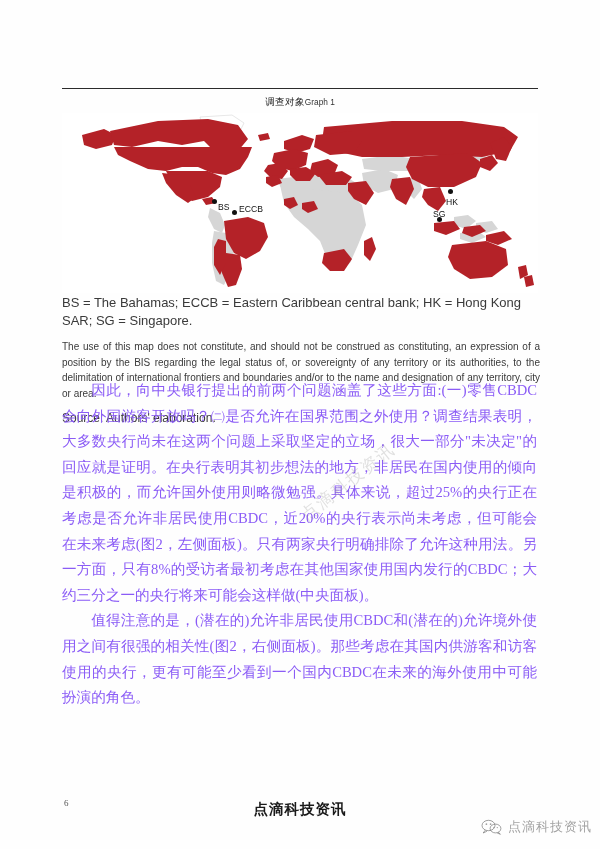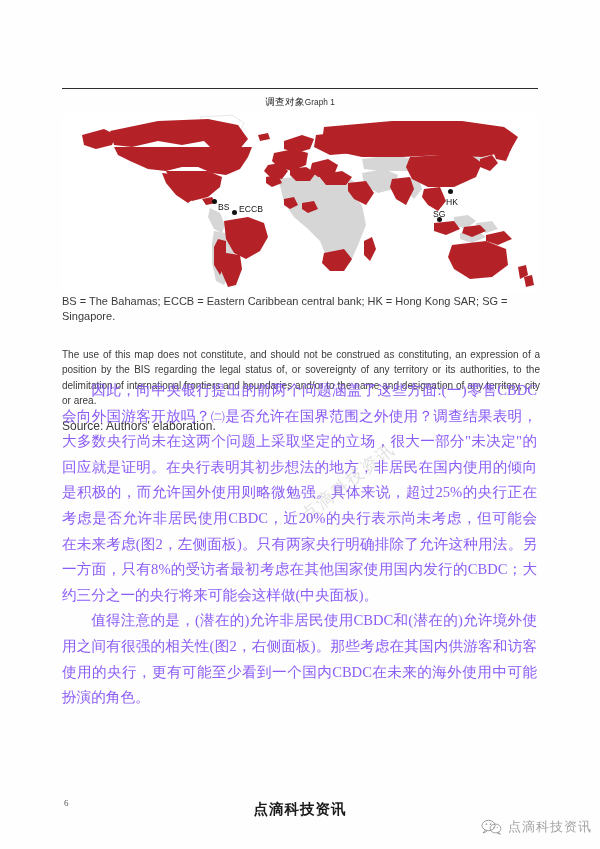--- a/index.html
+++ b/index.html
@@ -80,23 +80,23 @@
   
   #notes {
     position: absolute;
     left: 62px;
     top: 294px;
     width: 478px;
     font-family: "Liberation Sans", "DejaVu Sans", sans-serif;
     color: #3a3a3a;
   }
   .note-abbr {
-    font-size: 11px;
+    font-size: 13px;
     line-height: 1.35;
-    margin-bottom: 23px;
+    margin-bottom: 10px;
   }
   .note-disclaimer {
     font-size: 10px;
     line-height: 1.55;
     text-align: justify;
     margin-bottom: 9px;
   }
   .note-source {
     font-size: 12px;
     line-height: 1.35;

